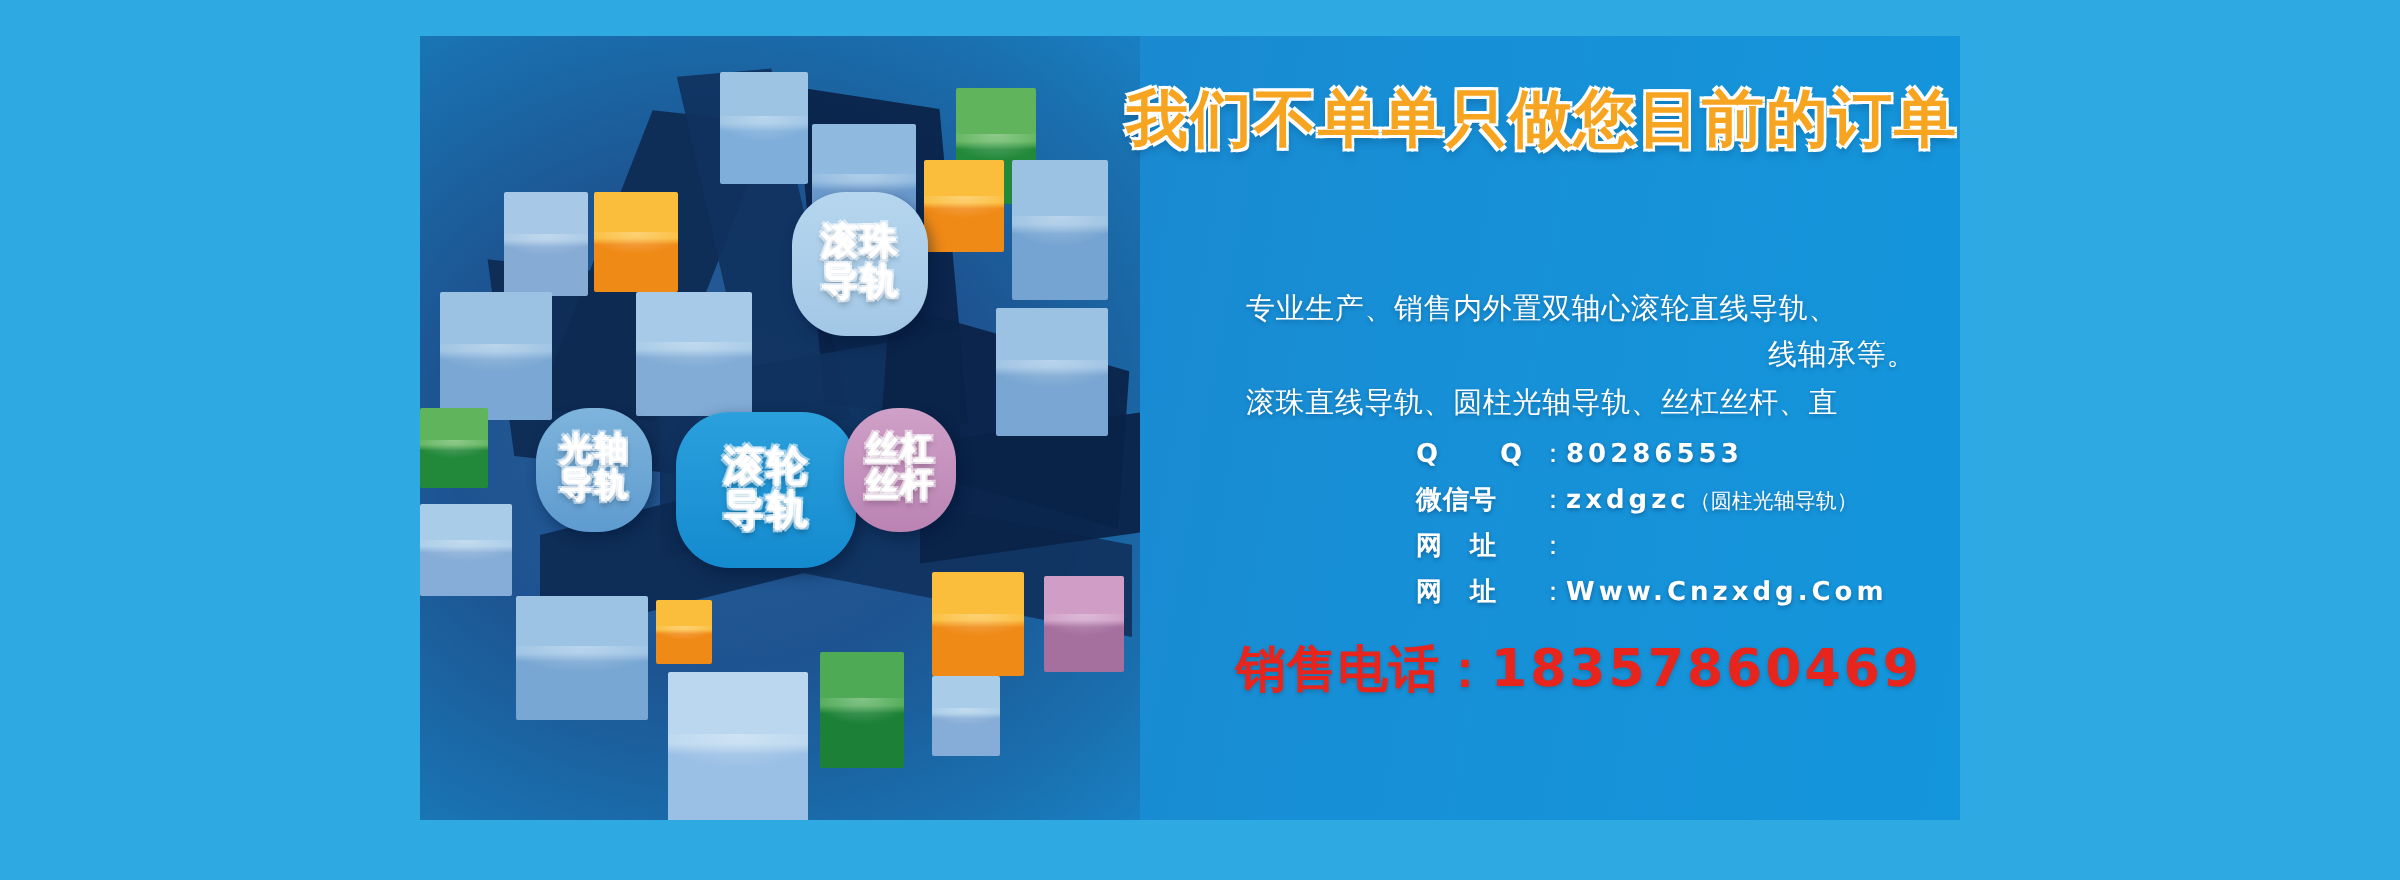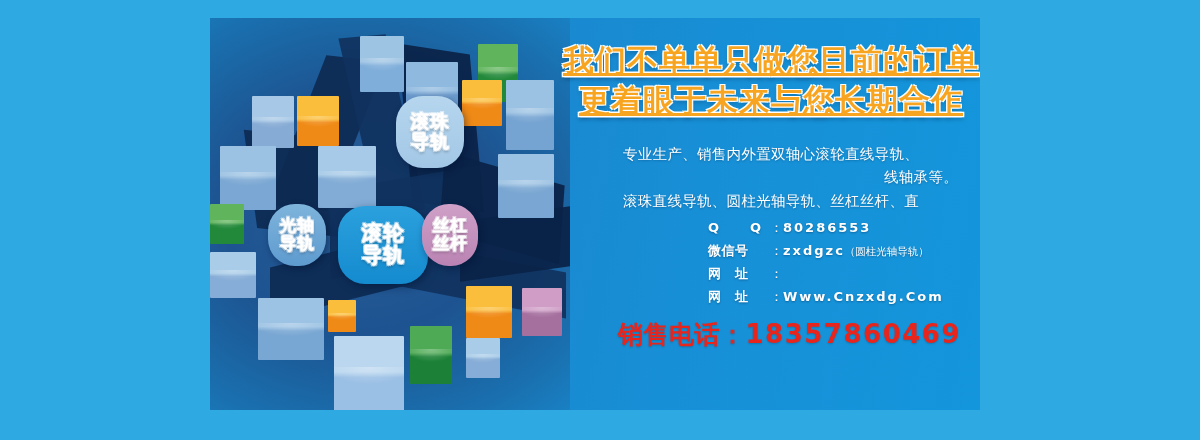--- a/index.html
+++ b/index.html
@@ -74,34 +74,33 @@
     font-size:31px;
     line-height:1.30;
     letter-spacing:1px;
     text-shadow:
       -1.3px -1.3px 0 #ffffff,
        1.3px -1.3px 0 #ffffff,
       -1.3px  1.3px 0 #ffffff,
        1.3px  1.3px 0 #ffffff,
        0 3px 4px rgba(0,40,80,.35);
     white-space:nowrap;
-    text-decoration:underline;
   }
   .headline .hl{display:block;}
 
   .desc{
     position:absolute;left:4px;top:126px;width:410px;
     color:#ffffff;
     font-size:14.5px;
     line-height:1.62;
     text-align:center;
     letter-spacing:.3px;
     text-shadow:0 1px 2px rgba(0,40,80,.35);
   }
-  .desc .dl{display:block;font-family:Liberation Mono, monospace;}
+  .desc .dl{display:block;}
   .desc .dl.l3{text-align:right;padding-right:18px;}
 
   .contact{
     position:absolute;left:146px;top:198px;width:272px;
     color:#ffffff;
     font-size:13px;
     line-height:1.78;
     text-shadow:0 1px 2px rgba(0,40,80,.4);
   }
   .crow{display:flex;align-items:baseline;white-space:nowrap;}
@@ -231,21 +230,20 @@
           <span class="lbl">丝杠</span>
           <span class="lbl">丝杆</span>
         </div>
       </div>
     </div>
 
     <div class="content">
 
       <div class="headline">
         <span class="hl">我们不单单只做您目前的订单</span>
-        <span class="hl">更着眼于未来与您长期合作</span>
       </div>
 
       <div class="desc">
         <span class="dl l1">专业生产、销售内外置双轴心滚轮直线导轨、</span>
         <span class="dl l3">线轴承等。</span>
         <span class="dl l2">滚珠直线导轨、圆柱光轴导轨、丝杠丝杆、直</span>
       </div>
 
       <div class="contact">
 

